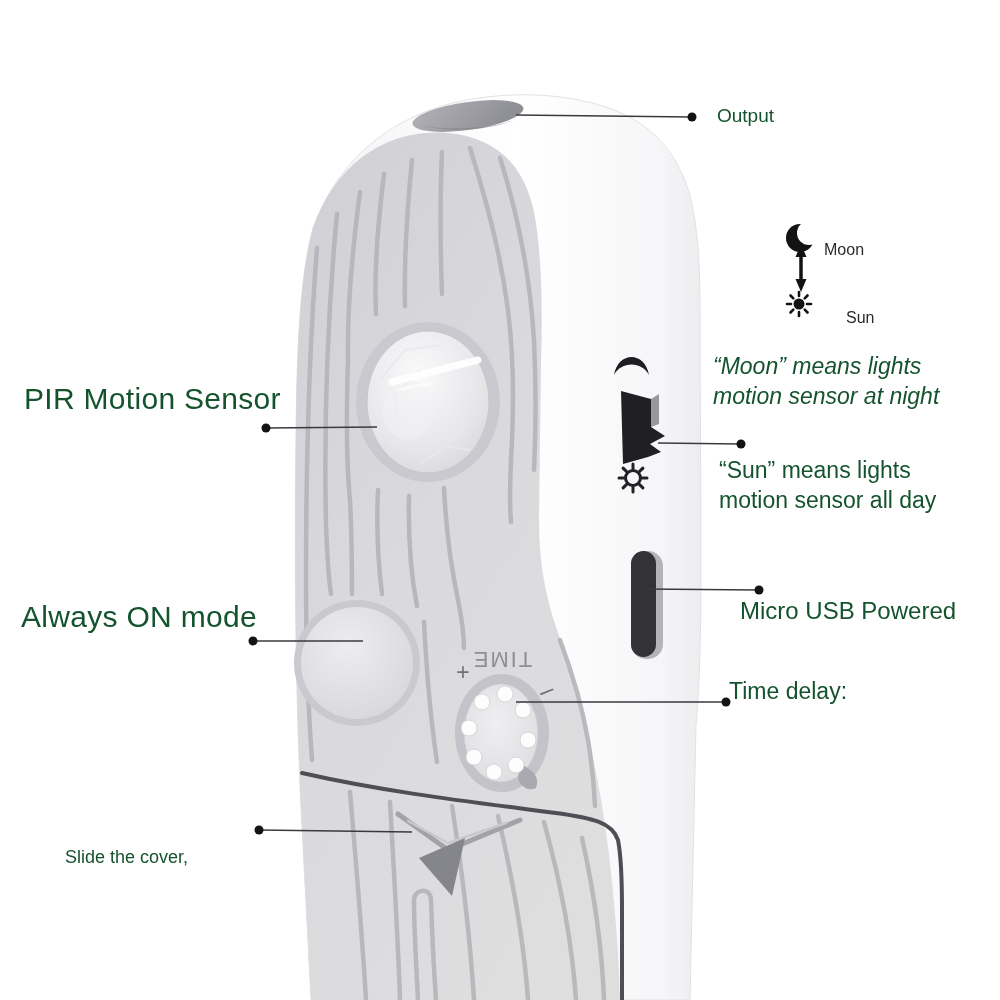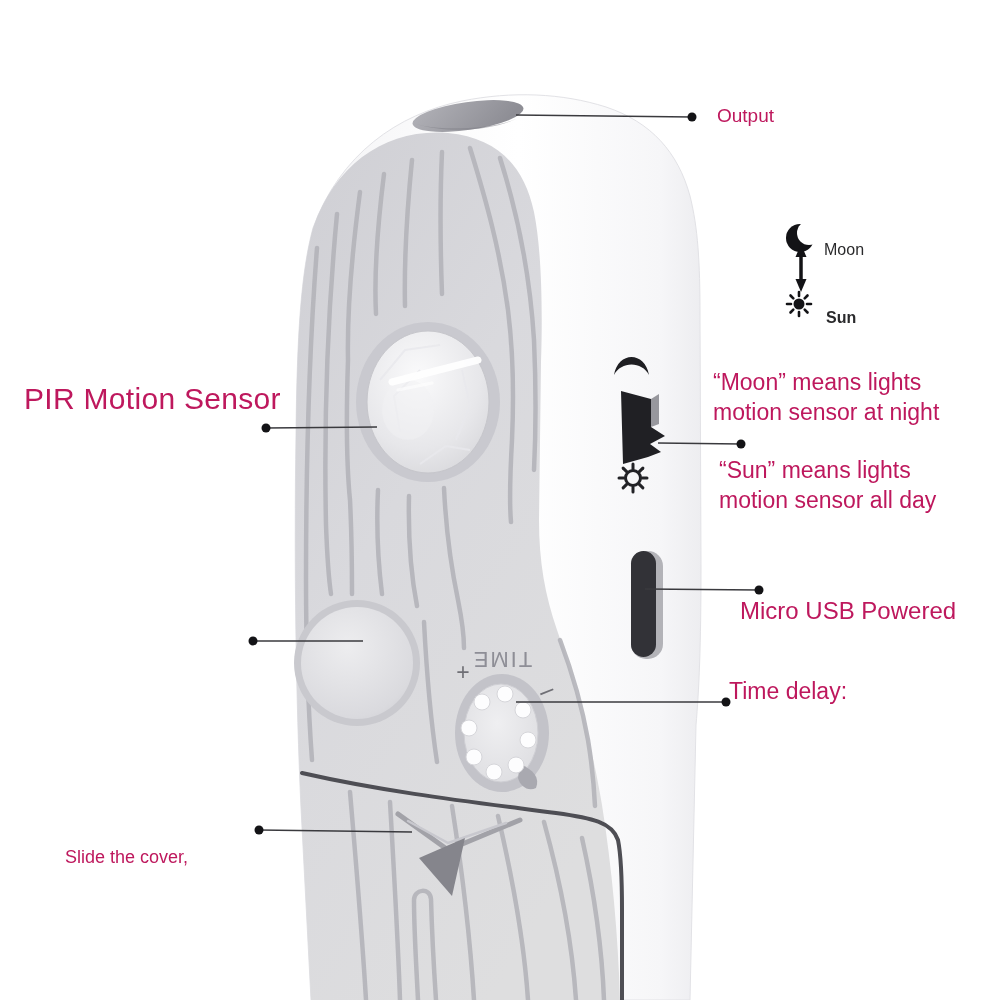--- a/index.html
+++ b/index.html
@@ -1,21 +1,21 @@
 <!DOCTYPE html>
 <html><head>
 <meta charset="utf-8">
 <style>
   html,body{margin:0;padding:0;background:#ffffff;}
   .stage{
     position:relative;width:1000px;height:1000px;background:#ffffff;
     font-family:"Liberation Sans",sans-serif;color:#1b1b1d;overflow:hidden;
   }
   .stage svg{position:absolute;left:0;top:0;}
-  .lbl{position:absolute;white-space:nowrap;color:#be185d;}
+  .lbl{position:absolute;white-space:nowrap;color:#14532d;}
   .lbl-big{font-size:30px;letter-spacing:.3px;}
   .lbl-note{font-size:23px;line-height:30px;}
   .lbl-small{font-size:18px;line-height:26px;}
   .lbl-output{font-size:19px;}
   .lbl-legend{font-size:16px;color:#2a2a2c;margin-top:12px;}
   .lbl-usb{font-size:24px;}
 </style>
 </head>
 <body>
 
@@ -210,38 +210,39 @@
       <g>
         <line x1="259" y1="830" x2="412" y2="832"></line>
           <circle cx="259" cy="830" r="4.5" stroke="none"></circle>
       </g>
     </g>
   </svg>
 
   <div class="lbl lbl-output" style="left:717px;top:105px;">Output</div>
 
   <div class="lbl lbl-legend" style="left:824px;top:229px;">Moon</div>
-  <div class="lbl lbl-legend" style="left:826px;top:297px;font-weight:bold;">Sun</div>
+  <div class="lbl lbl-legend" style="left:846px;top:297px;">Sun</div>
 
   <div class="lbl lbl-big" style="left:24px;top:382px;">PIR Motion Sensor</div>
 
-  <div class="lbl lbl-note" style="left:713px;top:367px;">
+  <div class="lbl lbl-note" style="left:713px;top:351px;font-style:italic;">
     <div>“Moon” means lights</div>
     <div>motion sensor at night</div>
   </div>
 
   <div class="lbl lbl-note" style="left:719px;top:455px;">
     <div>“Sun” means lights</div>
     <div>motion sensor all day</div>
   </div>
 
   <div class="lbl lbl-usb" style="left:740px;top:597px;">Micro USB Powered</div>
 
   <div class="lbl lbl-note" style="left:729px;top:676px;">
     <div>Time delay:</div>
   </div>
 
+  <div class="lbl lbl-big" style="left:21px;top:600px;">Always ON mode</div>
 
   <div class="lbl lbl-small" style="left:65px;top:844px;">
     <div>Slide the cover,</div>
   </div>
 
 </div>
 
 </body></html>

